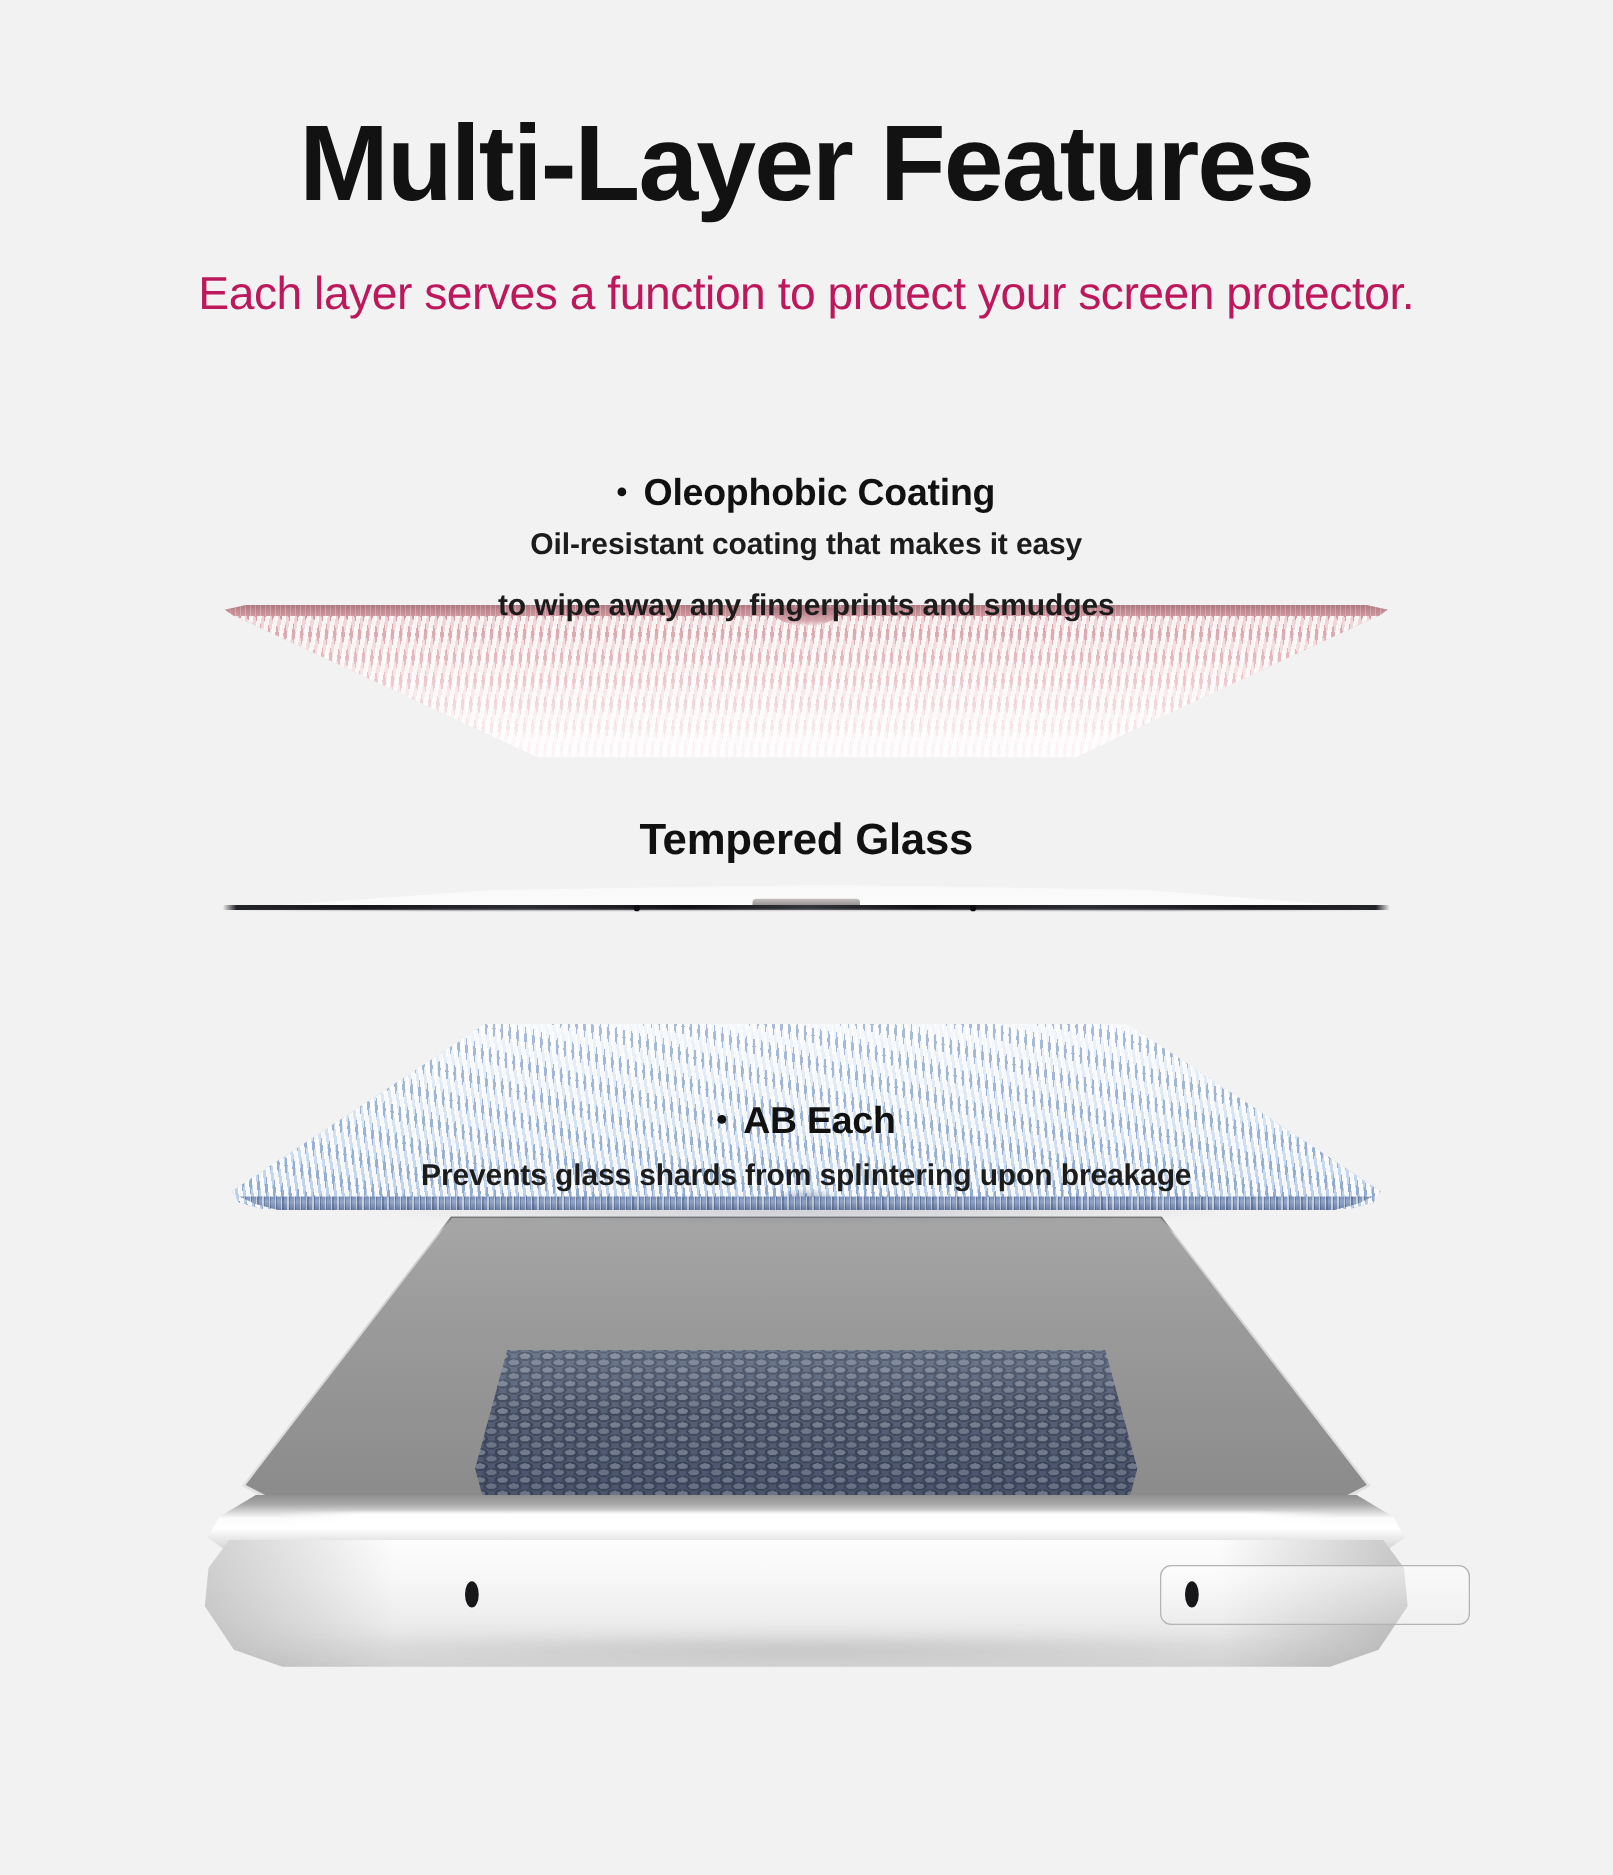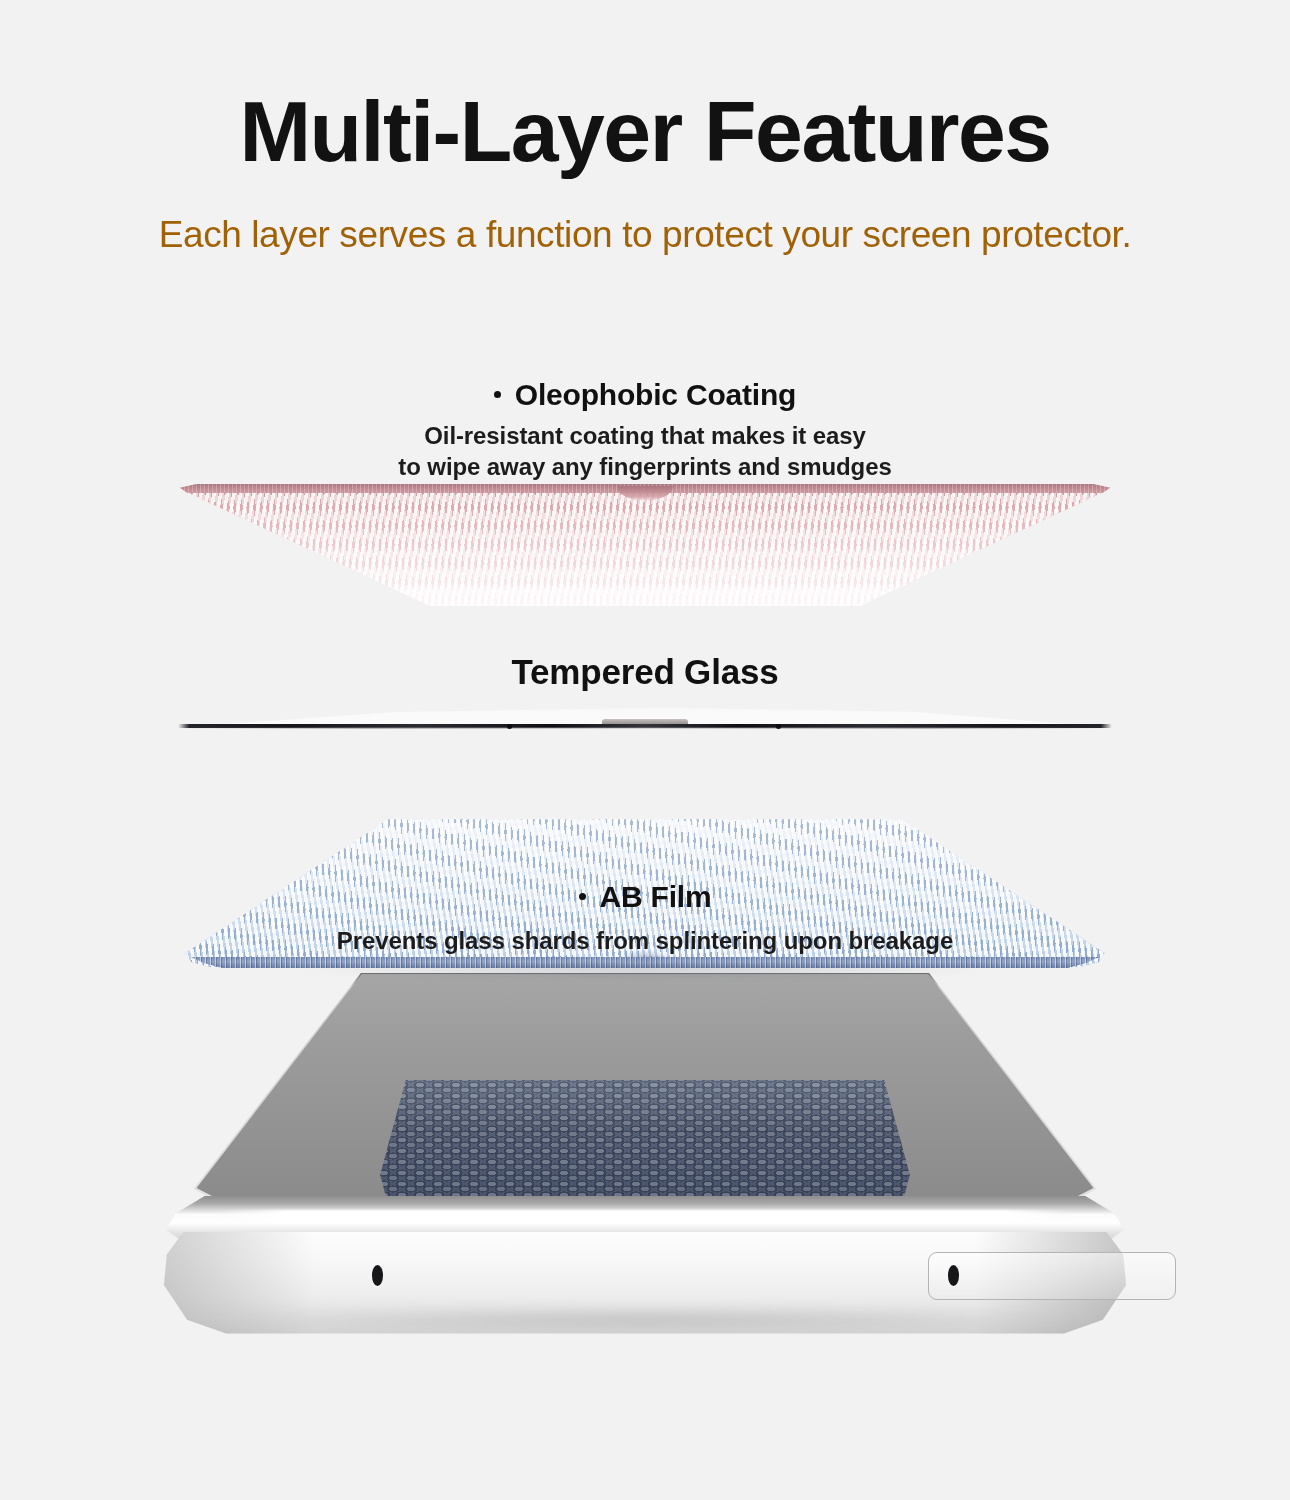--- a/index.html
+++ b/index.html
@@ -12,21 +12,21 @@
   }
 
   
   .header{ position:absolute; top:0; left:0; width:1290px; text-align:center; }
   .title{
     font-size:86px; font-weight:700; letter-spacing:-1.5px;
     line-height:1; color:#121212; margin-top:88px;
     font-stretch:condensed;
   }
   .subtitle{
-    font-size:37px; font-weight:400; color:#a16207;
+    font-size:37px; font-weight:400; color:#be185d;
     margin-top:40px; letter-spacing:-0.4px;
   }
 
   
   .callout{ position:absolute; width:1290px; text-align:center; z-index:40; }
   .callout .lbl{
     font-size:30px; font-weight:700; color:#111; letter-spacing:-0.2px;
     line-height:1.15; white-space:nowrap;
   }
   .callout .lbl .dot{
@@ -233,21 +233,21 @@
 <div class="header">
   <div class="title">Multi-Layer Features</div>
   <div class="subtitle">Each layer serves a function to protect your screen protector.</div>
 </div>
 
 <div class="callout" style="top:378px;">
   <div class="lbl">
     <span class="dot"></span><span>Oleophobic Coating</span>
   </div>
   <div class="desc">Oil-resistant coating that makes it easy</div>
-  <div class="desc" style="margin-top:0;text-align:center;">to wipe away any fingerprints and smudges</div>
+  <div class="desc" style="margin-top:18px;text-align:center;">to wipe away any fingerprints and smudges</div>
 </div>
 
 <div class="pink-wrap">
   <div class="pink-sheet"></div>
   <div class="pink-rim"></div>
   <div class="pink-notch"></div>
 </div>
 
 <div class="callout big" style="top:652px;">
   <div class="lbl">Tempered Glass</div>
@@ -263,21 +263,21 @@
 
 <div class="film-wrap">
   <div class="film-sheet"></div>
   <div class="film-notch"></div>
   <div class="film-bottom-rim"></div>
   <div class="film-shadow"></div>
 </div>
 
 <div class="callout" style="top:880px;">
   <div class="lbl">
-    <span class="dot"></span><span>AB Film</span>
+    <span class="dot"></span><span>AB Each</span>
   </div>
   <div class="desc" style="margin-top:10px;">Prevents glass shards from splintering upon breakage</div>
 </div>
 
 <div class="phone">
   <div class="screen-edge"></div>
   <div class="screen"></div>
   <div class="screen-tex"></div>
   <div class="chamfer">
     <div class="gloss"></div>

